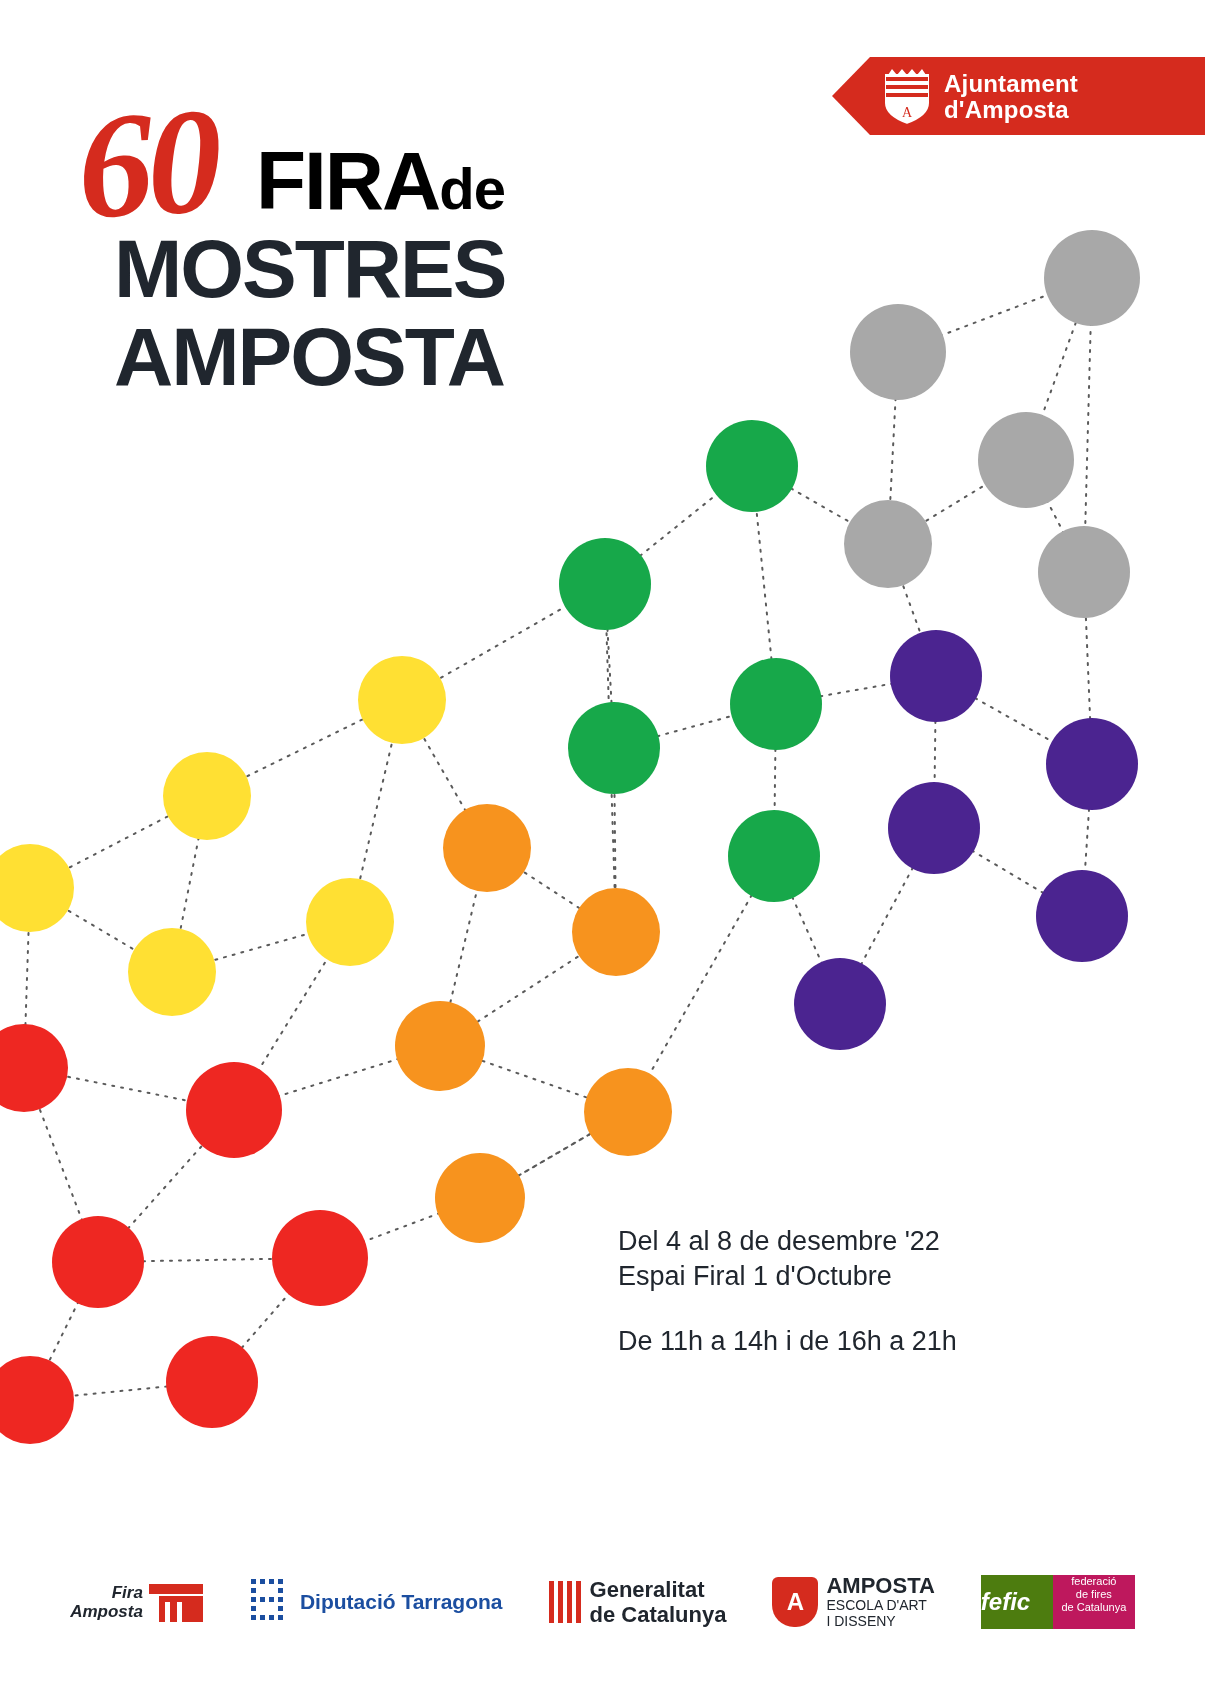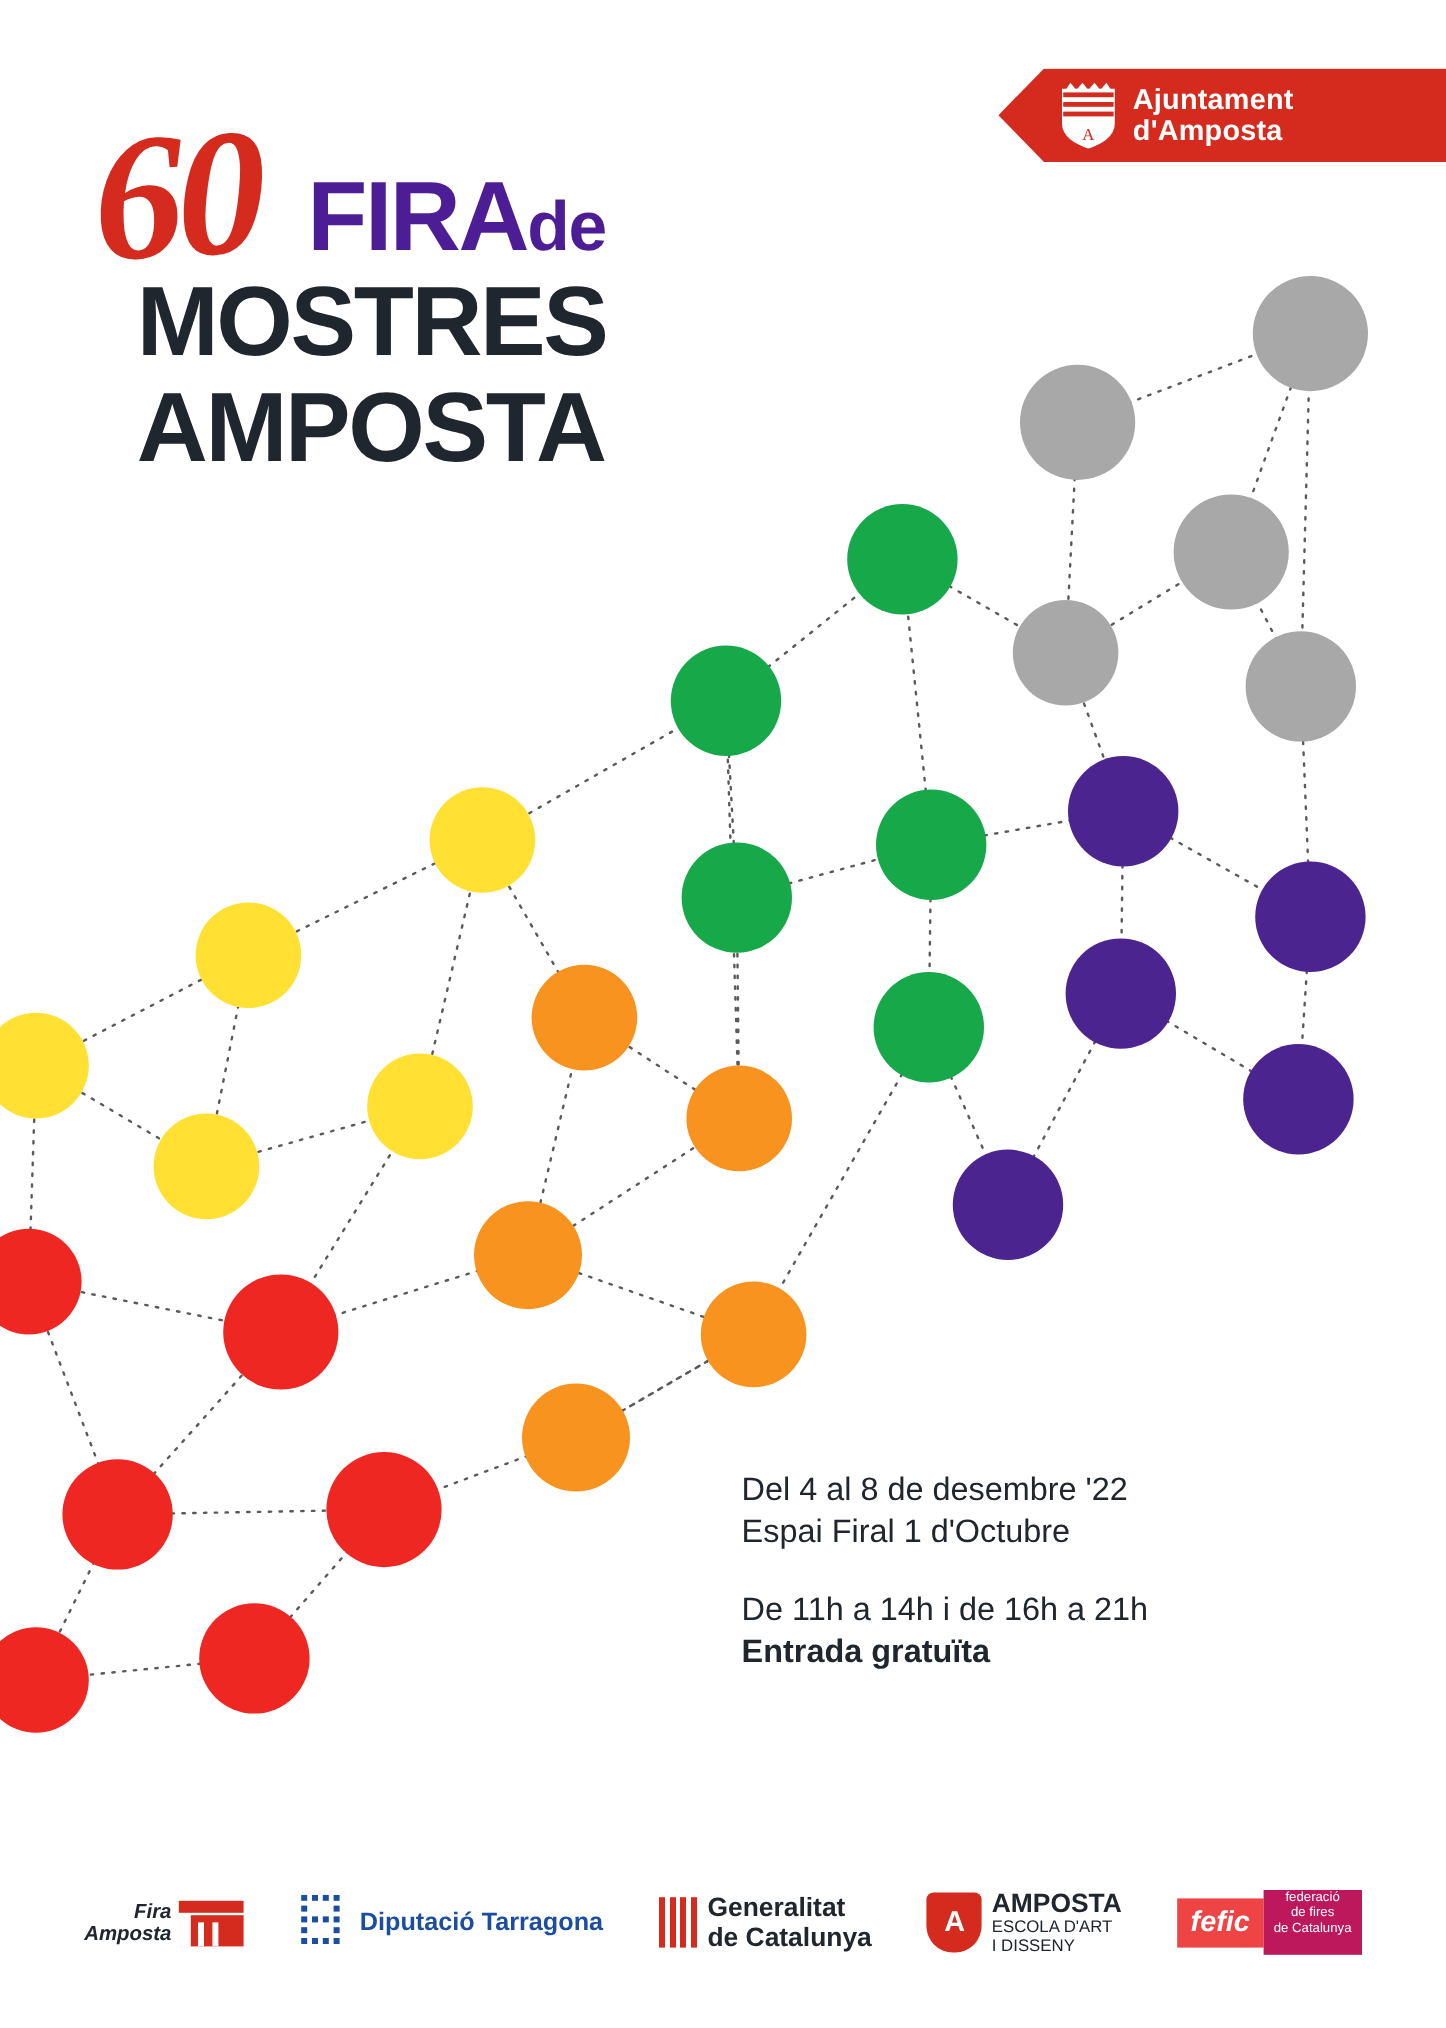--- a/index.html
+++ b/index.html
@@ -83,21 +83,21 @@
     letter-spacing: -6px;
     transform: rotate(-3deg);
   }
   .hl-line1 {
     position: absolute;
     left: 178px;
     top: 52px;
     font-size: 82px;
     line-height: 82px;
     font-weight: bold;
-    color: #4c1d95;
+    color: #000000;
     letter-spacing: -2px;
     white-space: nowrap;
   }
   .hl-line1 .de {
     font-size: 58px;
     letter-spacing: -1px;
   }
   .hl-line2 {
     position: absolute;
     left: 36px;
@@ -264,25 +264,25 @@
   }
   .sp-esardi .t2 {
     color: #20262e;
     font-size: 14px;
     line-height: 16px;
   }
 
   
   .sp-fefic { gap: 0px; }
   .sp-fefic .green {
-    width: 72px; height: 41px;
-    background: #ef4444;
+    width: 72px; height: 54px;
+    background: #4d7c0f;
     display: flex;
     align-items: center;
-    justify-content: center;
+    justify-content: flex-start;
   }
   .sp-fefic .green span {
     color: #ffffff;
     font-size: 24px;
     font-style: italic;
     font-weight: bold;
   }
   .sp-fefic .black {
     width: 82px; height: 54px;
     background: #be185d;
@@ -409,21 +409,20 @@
     <div class="hl-line2">MOSTRES</div>
     <div class="hl-line3">AMPOSTA</div>
   </div>
 
 
   <div id="eventinfo">
     <div class="line">Del 4 al 8 de desembre '22</div>
     <div class="line">Espai Firal 1 d'Octubre</div>
     <div class="block2">
       <div class="line">De 11h a 14h i de 16h a 21h</div>
-      <div class="bold">Entrada gratuïta</div>
     </div>
   </div>
 
   <div id="sponsors">
 
     <div class="sponsor sp-fira">
       <div class="words">
         <div>Fira</div>
         <div>Amposta</div>
       </div>

